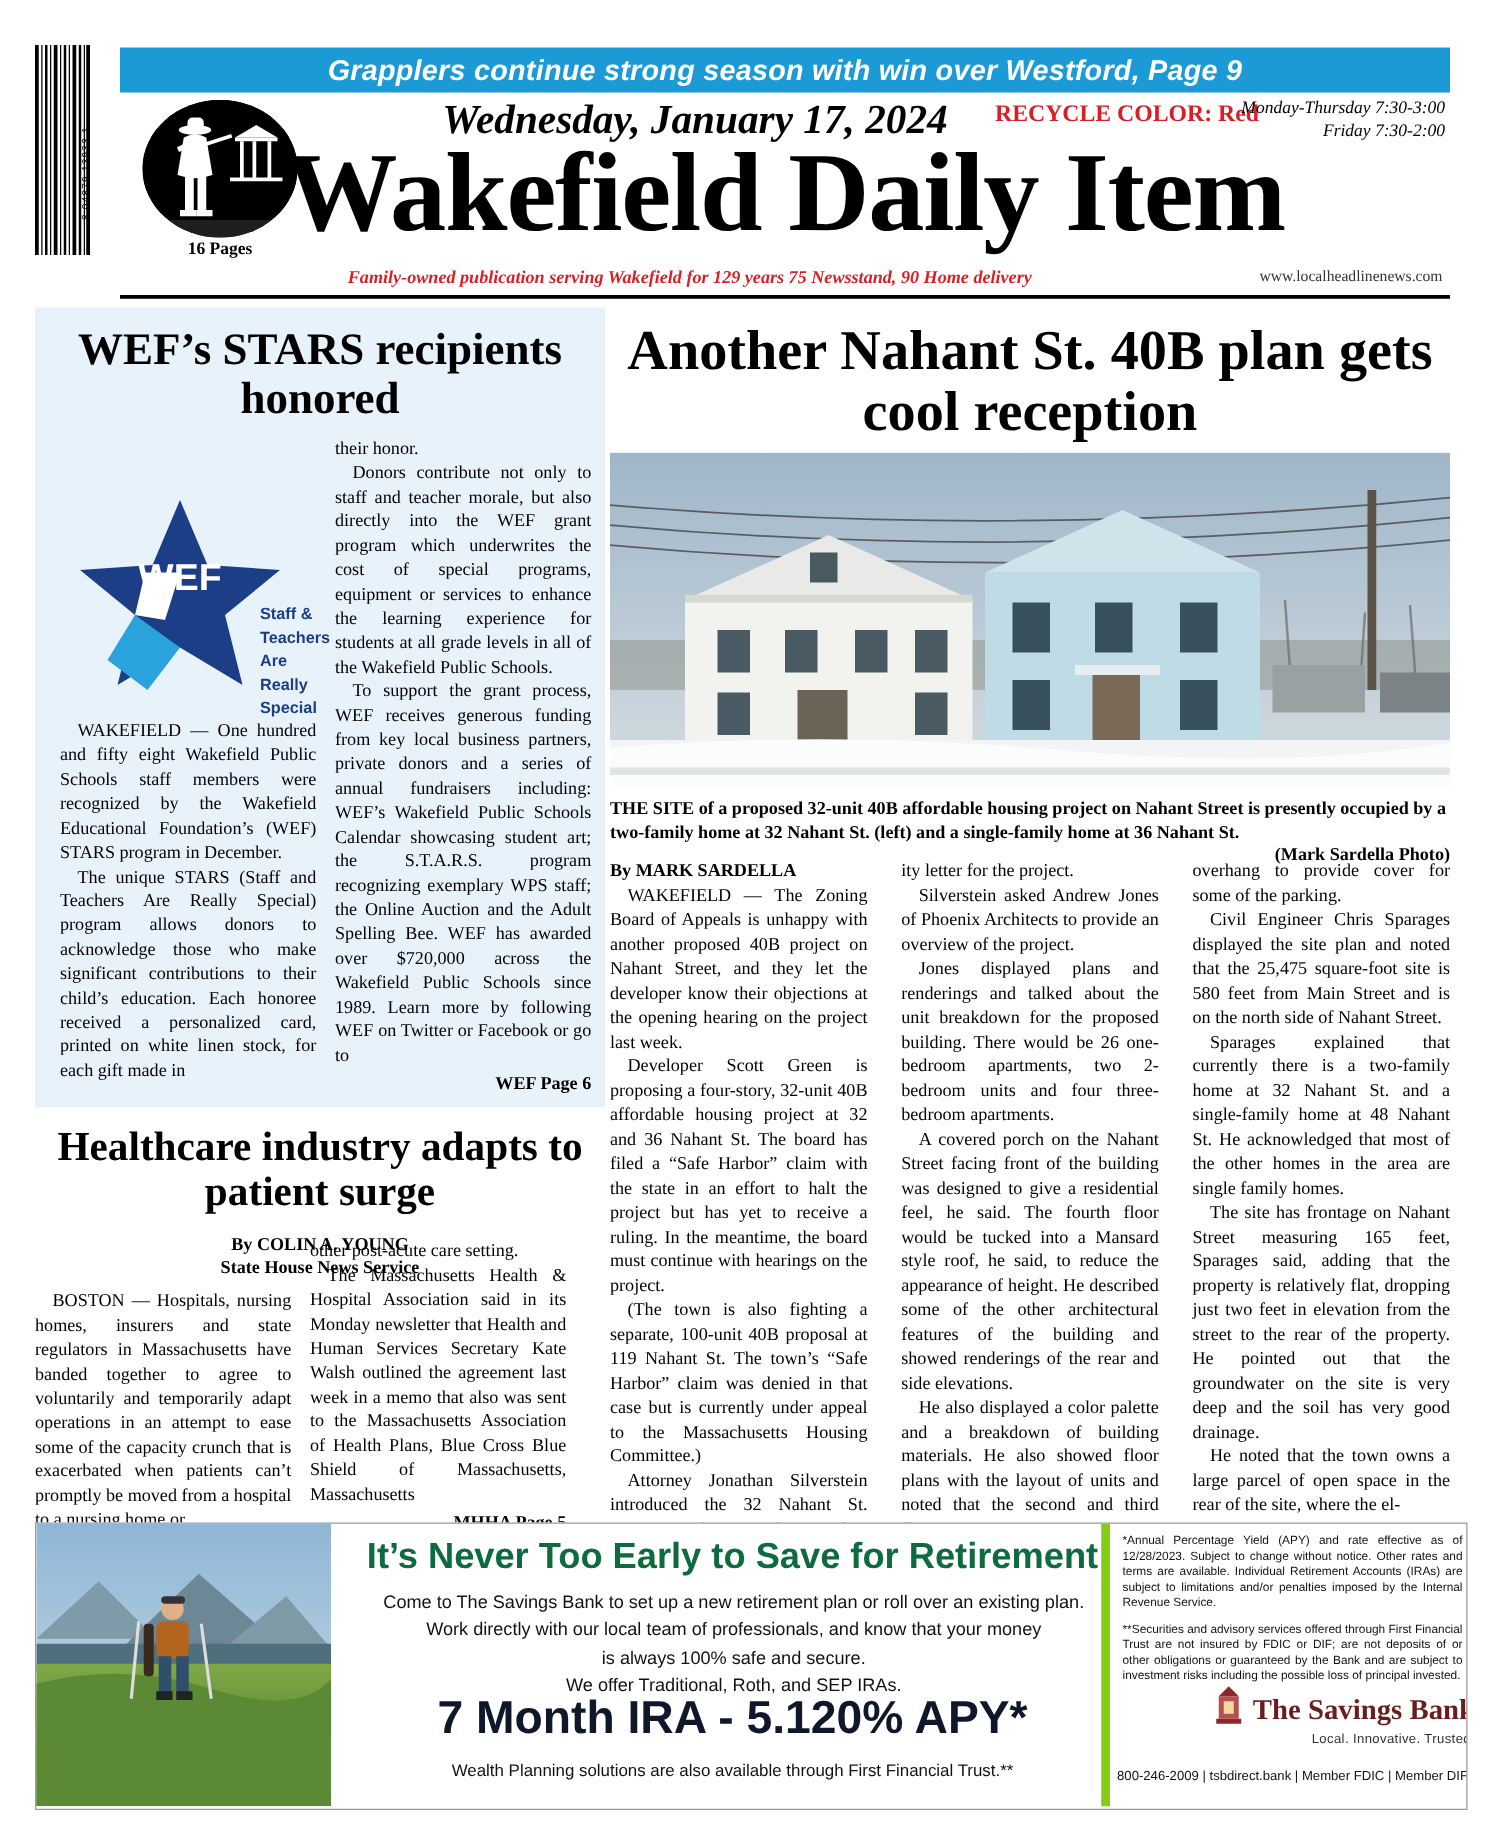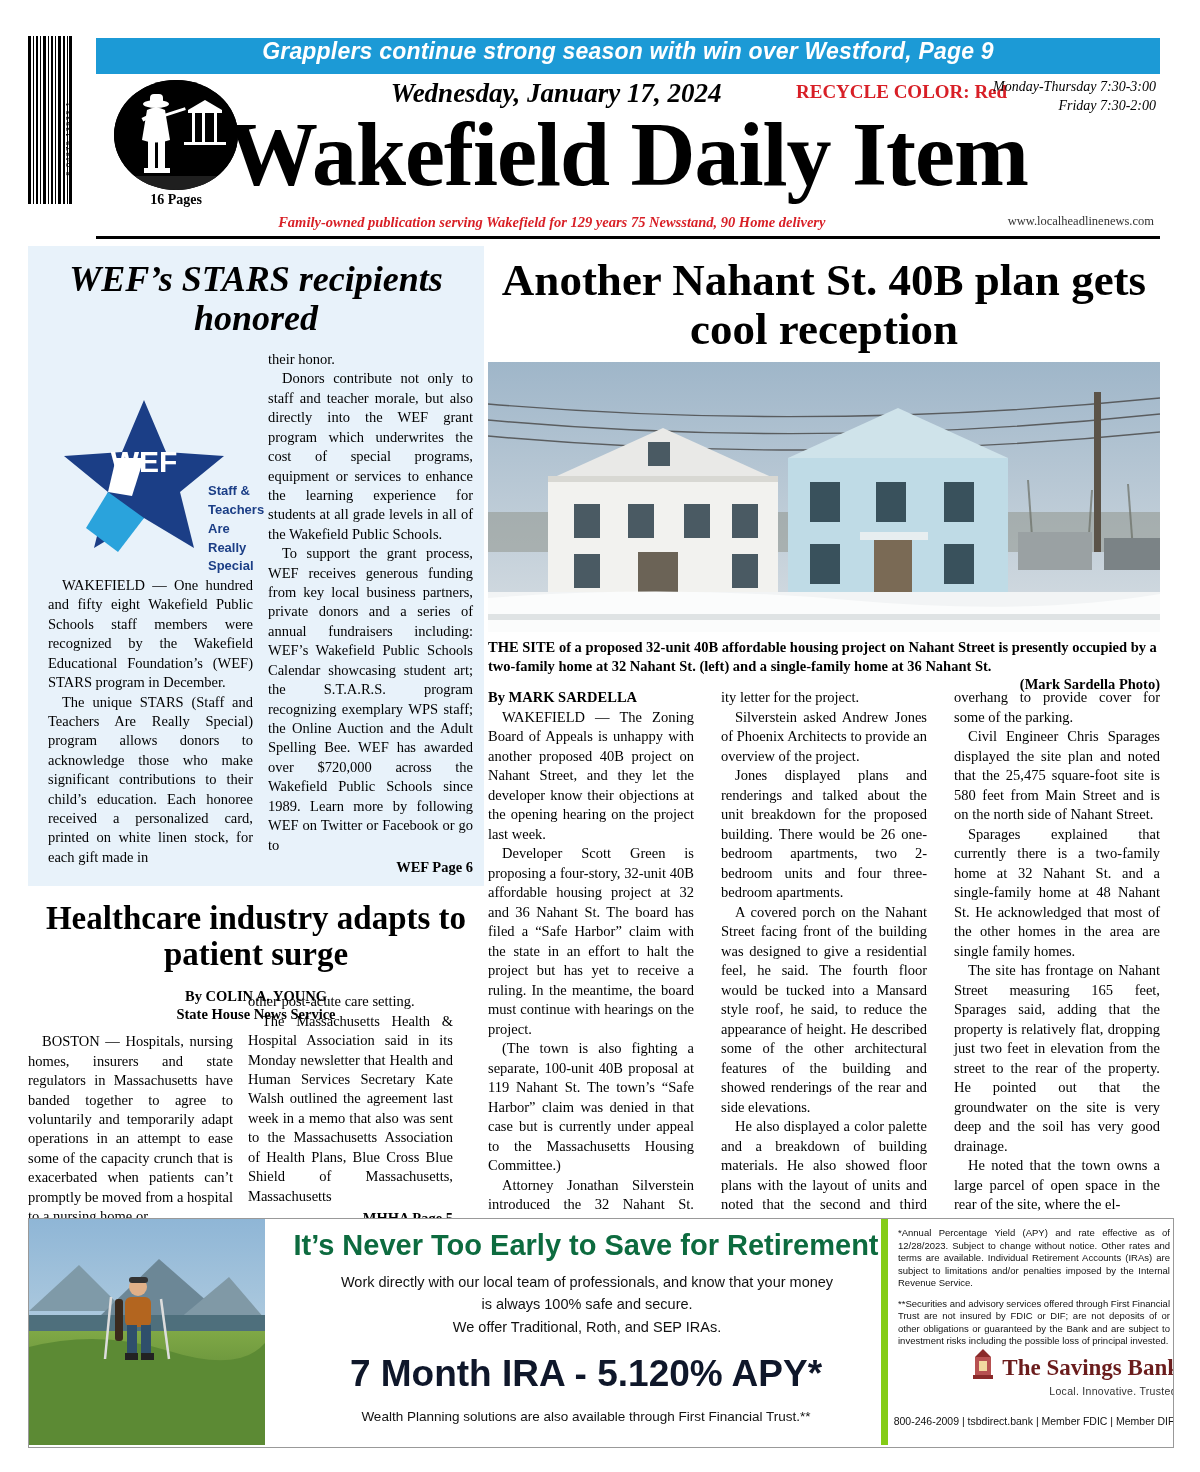--- a/index.html
+++ b/index.html
@@ -6,55 +6,55 @@
   body {
     width:1200px; height:1472px; background:#ffffff;
     font-family:"Liberation Serif", serif;
     -webkit-font-smoothing:antialiased;
     overflow:hidden;
   }
   .page { position:relative; width:1200px; height:1472px; }
 
   
   .topbar { position:absolute; left:96px; top:38px; width:1064px; height:36px;
-            background:#1c9ad6; display:flex; justify-content:center; }
+            background:#1c9ad6; display:flex; align-items:center; justify-content:center; }
   .topbar span { font-family:"Liberation Sans", sans-serif; font-style:italic; font-weight:bold;
                  font-size:23px; color:#ffffff; letter-spacing:.2px; }
 
   
   .barcode { position:absolute; left:28px; top:36px; width:50px; height:190px; }
   .barcode .bars { position:absolute; left:0; top:0; width:44px; height:168px; }
   .barcode .bars i { position:absolute; top:0; height:168px; background:#000; }
   .barcode .vtext { position:absolute; left:36px; top:140px; width:120px;
       transform:rotate(-90deg); transform-origin:0 0;
       font-family:"Liberation Sans", sans-serif; font-size:8px; letter-spacing:1px; white-space:nowrap;}
 
   
   .masthead { position:absolute; left:96px; top:78px; width:1064px; height:160px; }
   .logo-box { position:absolute; left:10px; top:2px; width:140px; height:136px; }
   .logo-circle { position:absolute; left:8px; top:0; width:124px; height:110px; border-radius:50%;
                  background:#000; overflow:hidden; }
   .pages-label { position:absolute; left:0; top:112px; width:140px; text-align:center;
                  font-family:"Liberation Serif", serif; font-weight:bold; font-size:14px; }
   .date { position:absolute; left:180px; top:0px; width:560px; text-align:center;
-          font-weight:bold; font-size:27px; font-style:italic; }
+          font-weight:bold; font-size:33px; font-style:italic; }
   .recycle { position:absolute; left:700px; top:3px; width:230px; text-align:left;
              color:#d81f26; font-weight:bold; font-size:19px; font-family:"Liberation Serif", serif;}
   .hours { position:absolute; right:4px; top:0px; text-align:right; font-style:italic; font-size:14px; line-height:1.35; }
   .title { position:absolute; left:0; top:32px; width:1064px; text-align:center;
            font-size:90px; font-weight:bold; letter-spacing:-1px; line-height:1; }
   .tagline { position:absolute; left:0; top:136px; width:1064px; text-align:center;
              font-style:italic; font-weight:bold; font-size:14.5px; color:#d81f26; }
   .tagline .url { color:#333; float:right; font-style:normal; font-weight:normal; font-size:12.5px; margin-right:6px;}
   .rule-thick { position:absolute; left:96px; top:236px; width:1064px; height:3px; background:#000; }
 
   
   .wef-panel { position:absolute; left:28px; top:246px; width:456px; height:640px; background:#e8f2fa; }
   .wef-head { position:absolute; left:18px; top:14px; width:420px; text-align:center;
-              font-style:italic; font-weight:bold; font-size:36px; line-height:1.08; }
+              font-weight:bold; font-size:36px; line-height:1.08; }
   .wef-logo { position:absolute; left:28px; top:150px; width:190px; height:160px; }
   .wef-star-text { position:absolute; left:180px; top:236px; width:110px;
                    font-family:"Liberation Sans", sans-serif; font-size:13px; font-weight:bold;
                    color:#1b3e86; line-height:1.45; }
   .wef-col-left { position:absolute; left:20px; top:330px; width:205px; font-size:14.5px; line-height:1.34; text-align:justify; }
   .wef-col-right { position:absolute; left:240px; top:104px; width:205px; font-size:14.5px; line-height:1.34; text-align:justify; }
   .jump { font-weight:bold; text-align:right; display:block; margin-top:3px;}
 
   
   .hc { position:absolute; left:28px; top:900px; width:456px; }
@@ -339,20 +339,21 @@
           <rect x="112" y="134" width="13" height="7" fill="#222"></rect>
           <rect x="86" y="80" width="8" height="42" rx="3" fill="#3a2a1d"></rect>
           <line x1="82" y1="78" x2="76" y2="140" stroke="#ddd" stroke-width="2.5"></line>
           <line x1="132" y1="80" x2="140" y2="140" stroke="#ddd" stroke-width="2.5"></line>
         </g>
       </svg>
     </div>
     <div class="ad-body">
       <div class="ad-title">It’s Never Too Early to Save for Retirement</div>
       <div class="ad-lines">
+        <div>Come to The Savings Bank to set up a new retirement plan or roll over an existing plan.</div>
         <div>Work directly with our local team of professionals, and know that your money</div>
         <div>is always 100% safe and secure.</div>
         <div>We offer Traditional, Roth, and SEP IRAs.</div>
       </div>
       <div class="ad-rate">7 Month IRA - 5.120% APY*</div>
       <div class="ad-foot">Wealth Planning solutions are also available through First Financial Trust.**</div>
     </div>
     <div class="ad-right">
       <div class="ad-disc">*Annual Percentage Yield (APY) and rate effective as of 12/28/2023. Subject to change without notice. Other rates and terms are available. Individual Retirement Accounts (IRAs) are subject to limitations and/or penalties imposed by the Internal Revenue Service.</div>
       <div class="ad-disc">**Securities and advisory services offered through First Financial Trust are not insured by FDIC or DIF; are not deposits of or other obligations or guaranteed by the Bank and are subject to investment risks including the possible loss of principal invested.</div>

